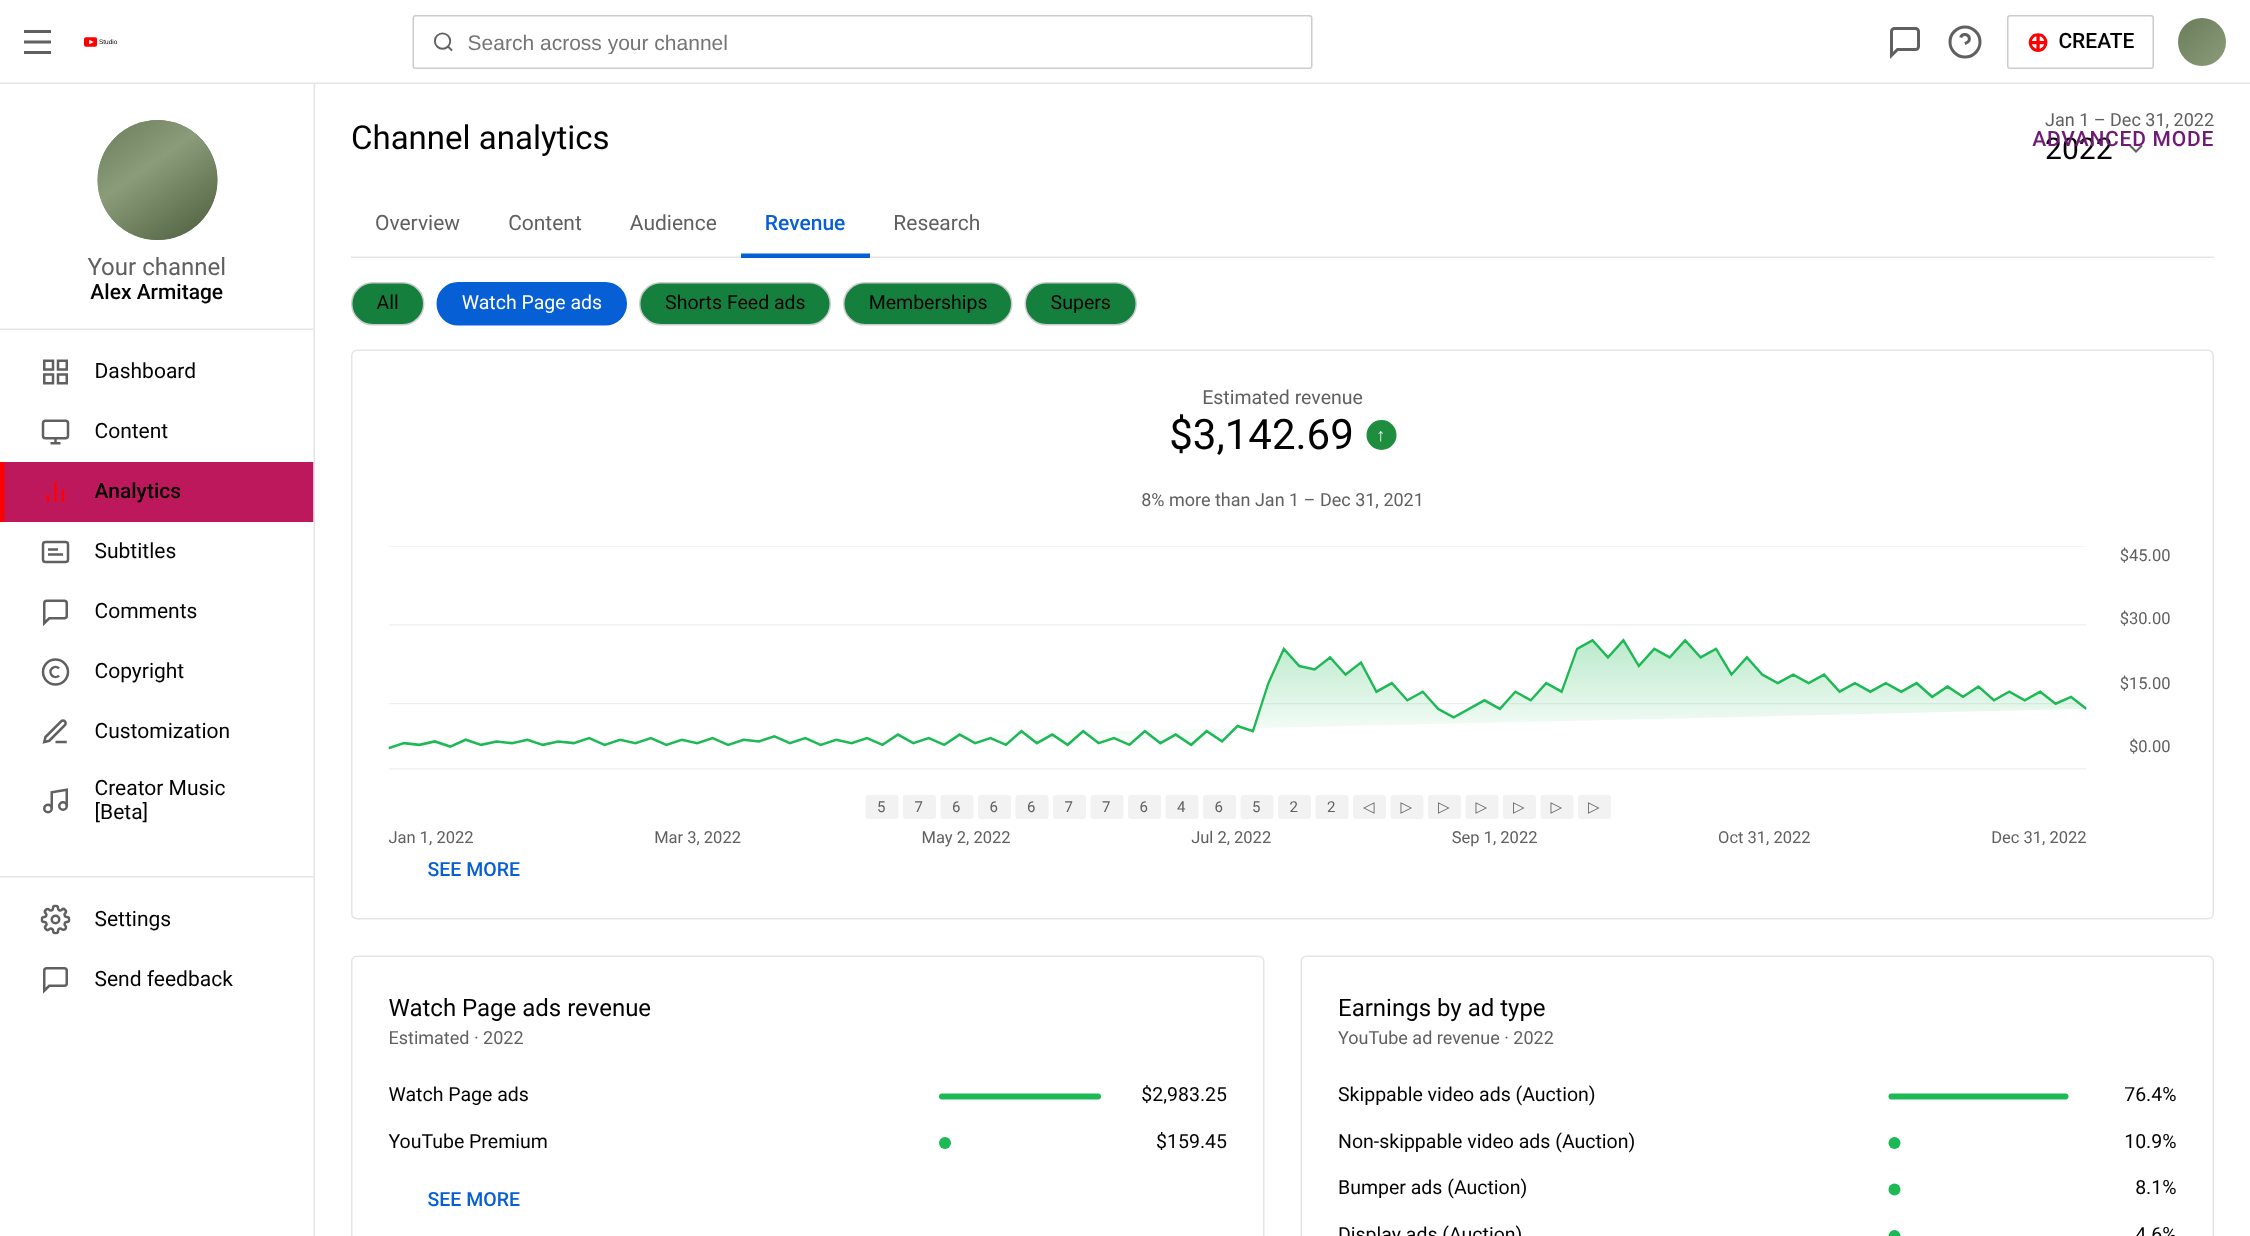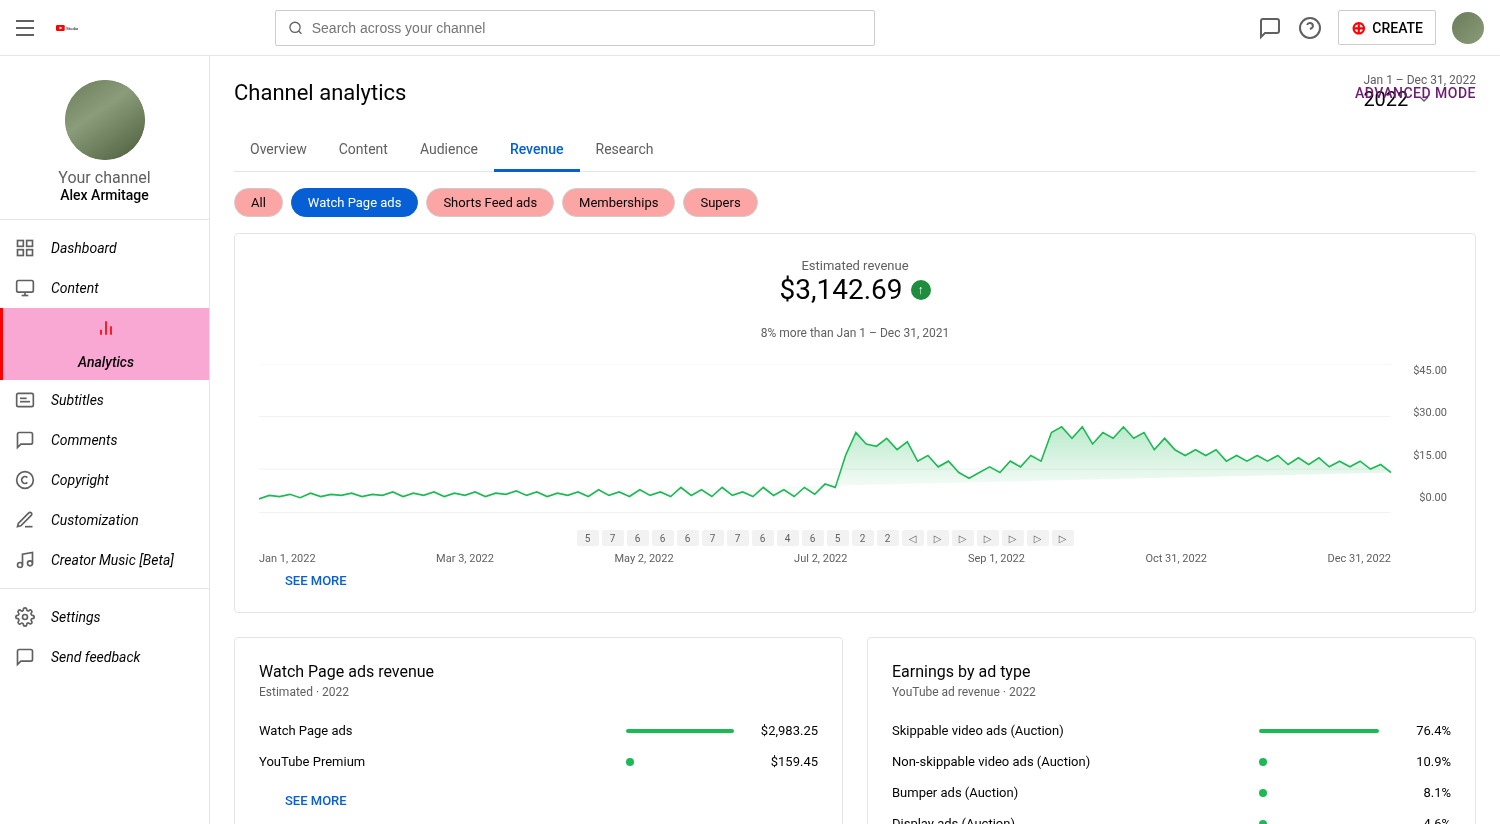--- a/index.html
+++ b/index.html
@@ -49,29 +49,28 @@
       overflow-y: auto; background: #fff;
     }
     .sidebar-profile { padding: 16px; text-align: center; border-bottom: 1px solid #e5e5e5; margin-bottom: 8px; }
     .sidebar-avatar { width: 80px; height: 80px; border-radius: 50%; margin: 0 auto 8px; overflow: hidden; background: linear-gradient(135deg, #7a8c6e, #5a6e4e); }
     .sidebar-avatar-inner { width: 100%; height: 100%; background: linear-gradient(145deg, #6a7c5a 0%, #8a9c7a 40%, #4a5c3a 100%); border-radius: 50%; }
     .sidebar-channel-label { font-size: 16px; color: #606060; }
     .sidebar-channel-name { font-size: 14px; font-weight: 500; }
 
     .sidebar-item {
       display: flex; align-items: center; gap: 16px;
-      padding: 10px 12px; cursor: pointer; font-size: 14px; color: #030303;
+      padding: 10px 24px; cursor: pointer; font-size: 14px; color: #030303;
       border-left: 3px solid transparent;
-      font-style: italic;
-    }
-    .sidebar-item.active { background: #f9a8d4; border-left-color: #ff0000; font-weight: 500; flex-direction: column; }
+    }
+    .sidebar-item.active { background: #be185d; border-left-color: #ff0000; font-weight: 500; }
     .sidebar-item .s-icon { width: 20px; height: 20px; display: flex; align-items: center; justify-content: center; color: #606060; }
     .sidebar-item.active .s-icon { color: #ff0000; }
 
-    .sidebar-bottom { border-top: 1px solid #e5e5e5; margin-top: 8px; padding-top: 8px; }
+    .sidebar-bottom { border-top: 1px solid #e5e5e5; margin-top: 24px; padding-top: 8px; }
 
     
     .main { margin-left: 210px; padding: 24px; min-height: calc(100vh - 56px); }
 
     .page-header { display: flex; align-items: center; justify-content: space-between; margin-bottom: 24px; }
     .page-title { font-size: 22px; font-weight: 400; }
     .advanced-mode-btn { color: #701a75; font-size: 14px; font-weight: 500; cursor: pointer; text-transform: uppercase; letter-spacing: 0.5px; }
     .date-selector-range { font-size: 12px; color: #606060; }
     .date-selector-year { font-size: 20px; font-weight: 400; }
 
@@ -80,21 +79,21 @@
     .tab {
       padding: 12px 16px; cursor: pointer; font-size: 14px; color: #606060;
       border-bottom: 3px solid transparent; margin-bottom: -1px;
     }
     .tab.active { color: #065fd4; border-bottom-color: #065fd4; font-weight: 500; }
 
     
     .filter-chips { display: flex; gap: 8px; padding: 16px 0; flex-wrap: wrap; }
     .chip {
       padding: 6px 16px; border-radius: 16px; font-size: 13px; cursor: pointer;
-      border: 1px solid #ccc; background: #fca5a5; color: #030303;
+      border: 1px solid #ccc; background: #15803d; color: #030303;
     }
     .chip.active { background: #065fd4; color: #fff; border-color: #065fd4; }
 
     
     .chart-card {
       border: 1px solid #e5e5e5; border-radius: 4px; padding: 24px;
       margin-bottom: 24px;
     }
     .chart-header { text-align: center; margin-bottom: 24px; }
     .chart-label { font-size: 13px; color: #606060; }

